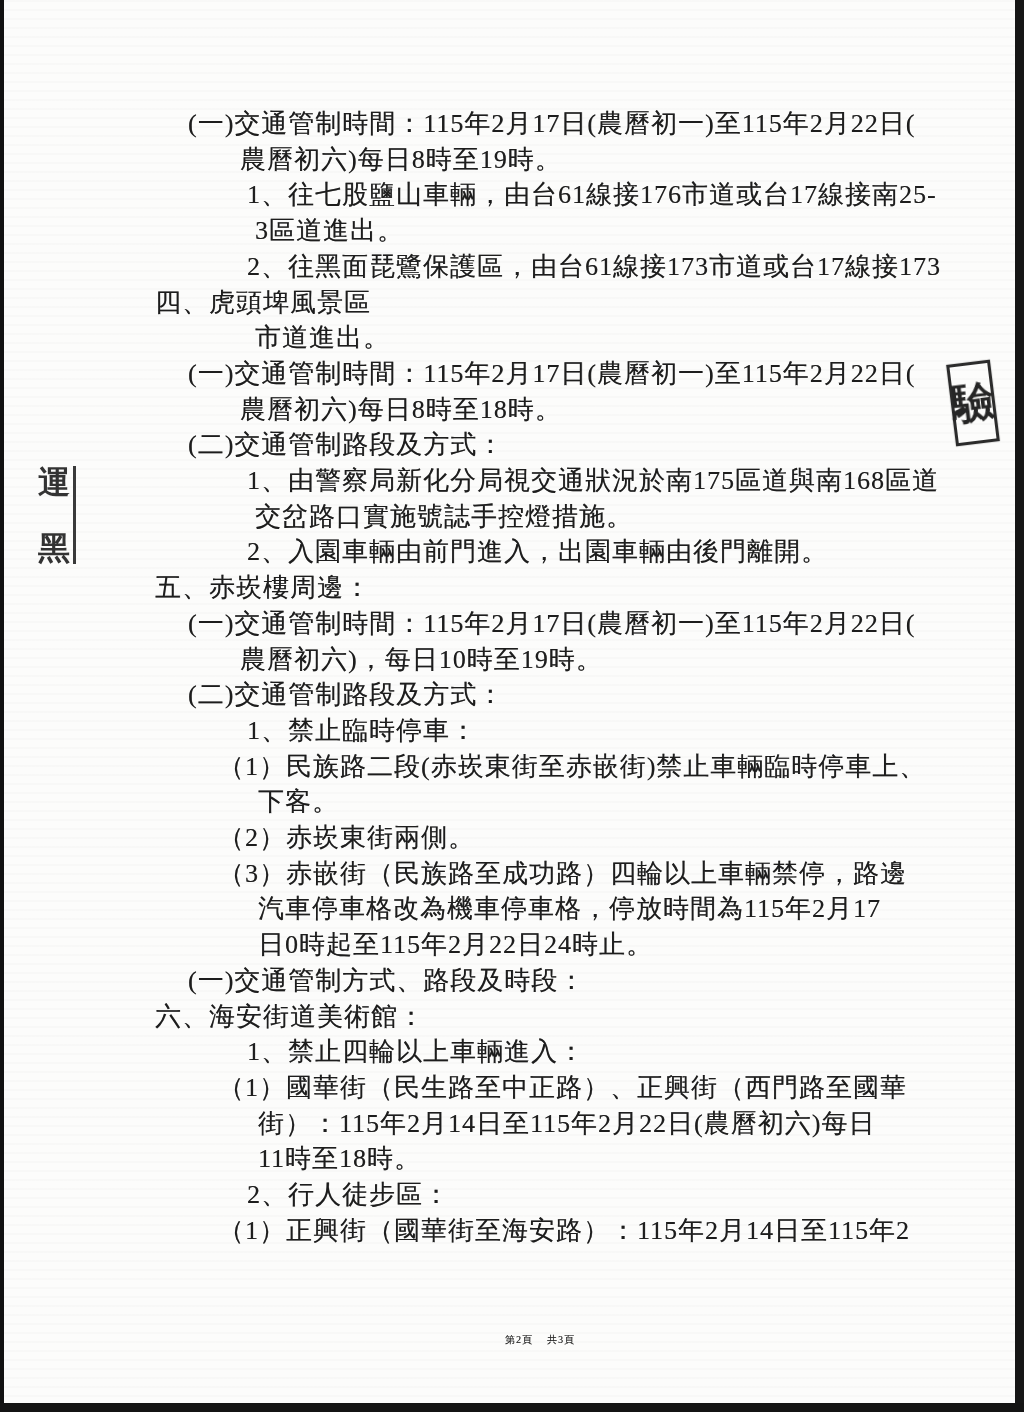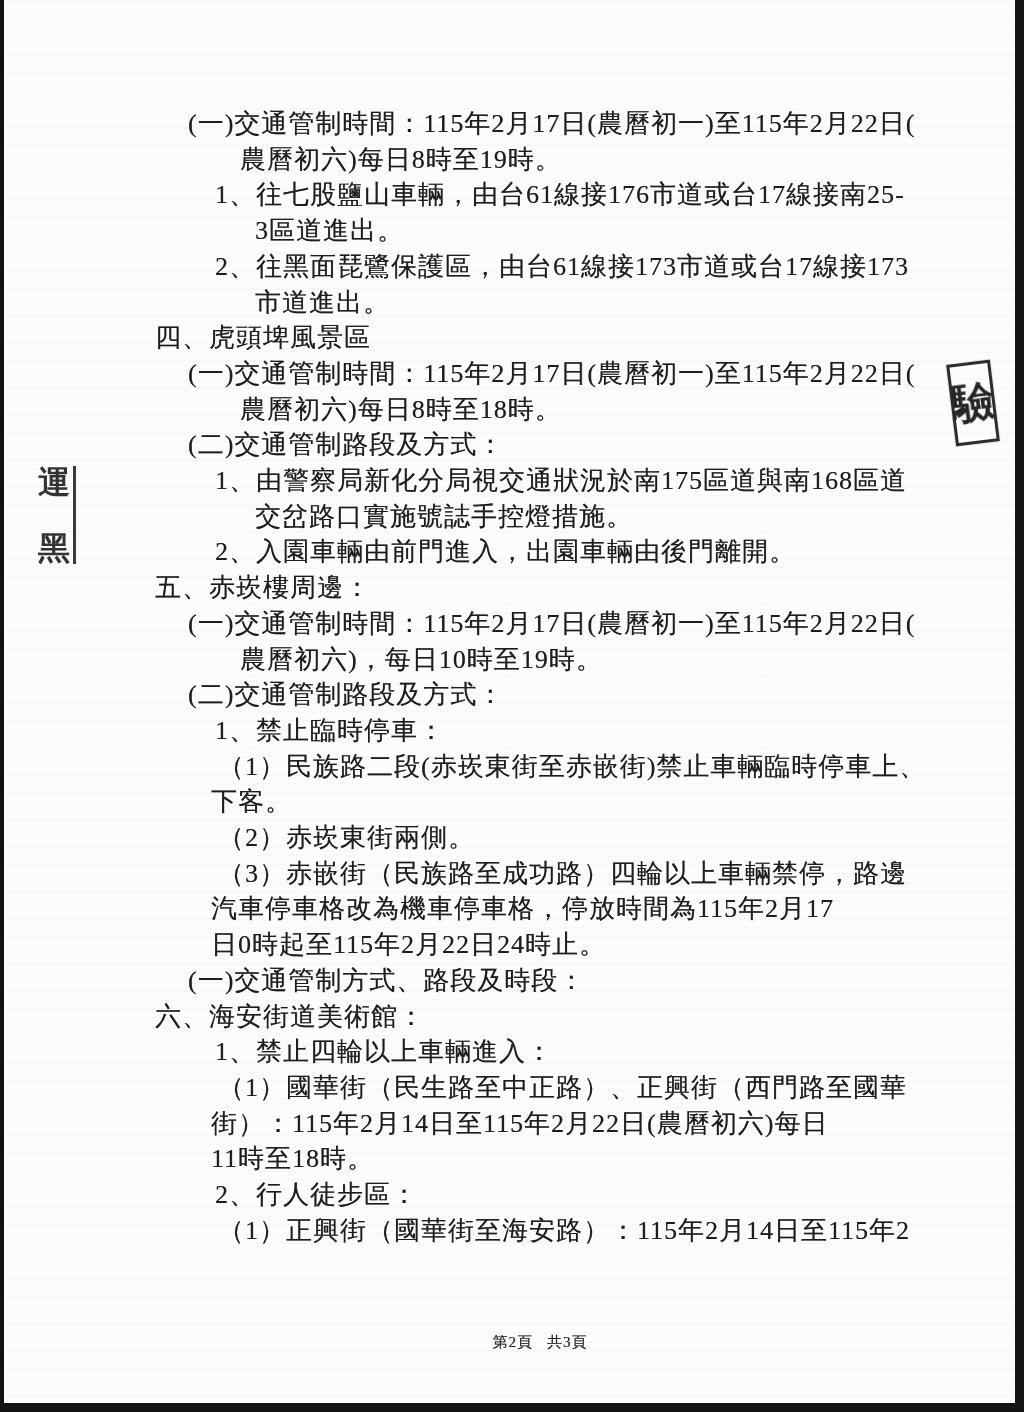--- a/index.html
+++ b/index.html
@@ -37,32 +37,32 @@
     width: 820px;
     font-size: 26px;
     line-height: 35.7px;
     letter-spacing: 1px;
     text-shadow: 0.3px 0.3px 0.5px rgba(0,0,0,0.5);
   }
   .line { white-space: nowrap; }
   .ind-h   { margin-left: 0px; }
   .ind-p1  { margin-left: 33px; }
   .ind-p1c { margin-left: 85px; }
-  .ind-p2  { margin-left: 60px; }
+  .ind-p2  { margin-left: 92px; }
   .ind-p2c { margin-left: 100px; }
   .ind-p3  { margin-left: 63px; }
-  .ind-p3c { margin-left: 56px; }
+  .ind-p3c { margin-left: 103px; }
 
   
   .footer {
     position: absolute;
     top: 1333px;
     left: 540px;
     transform: translateX(-50%);
-    font-size: 15px;
+    font-size: 10px;
     letter-spacing: 1px;
     color: #2a2a2a;
     white-space: nowrap;
     text-shadow: 0.2px 0.2px 0.4px rgba(0,0,0,0.5);
   }
   .footer .gap { display:inline-block; width: 14px; }
 
   
   .seal-right {
     position: absolute;
@@ -111,22 +111,22 @@
 <body>
 
 <div class="scan-page">
 
   <div class="doc-lines">
       <div class="line ind-p1">(一)交通管制時間：115年2月17日(農曆初一)至115年2月22日(</div>
       <div class="line ind-p1c">農曆初六)每日8時至19時。</div>
       <div class="line ind-p2">1、往七股鹽山車輛，由台61線接176市道或台17線接南25-</div>
       <div class="line ind-p2c">3區道進出。</div>
       <div class="line ind-p2">2、往黑面琵鷺保護區，由台61線接173市道或台17線接173</div>
+      <div class="line ind-h">四、虎頭埤風景區</div>
       <div class="line ind-p2c">市道進出。</div>
-      <div class="line ind-h">四、虎頭埤風景區</div>
       <div class="line ind-p1">(一)交通管制時間：115年2月17日(農曆初一)至115年2月22日(</div>
       <div class="line ind-p1c">農曆初六)每日8時至18時。</div>
       <div class="line ind-p1">(二)交通管制路段及方式：</div>
       <div class="line ind-p2">1、由警察局新化分局視交通狀況於南175區道與南168區道</div>
       <div class="line ind-p2c">交岔路口實施號誌手控燈措施。</div>
       <div class="line ind-p2">2、入園車輛由前門進入，出園車輛由後門離開。</div>
       <div class="line ind-h">五、赤崁樓周邊：</div>
       <div class="line ind-p1">(一)交通管制時間：115年2月17日(農曆初一)至115年2月22日(</div>
       <div class="line ind-p1c">農曆初六)，每日10時至19時。</div>
       <div class="line ind-p1">(二)交通管制路段及方式：</div>

